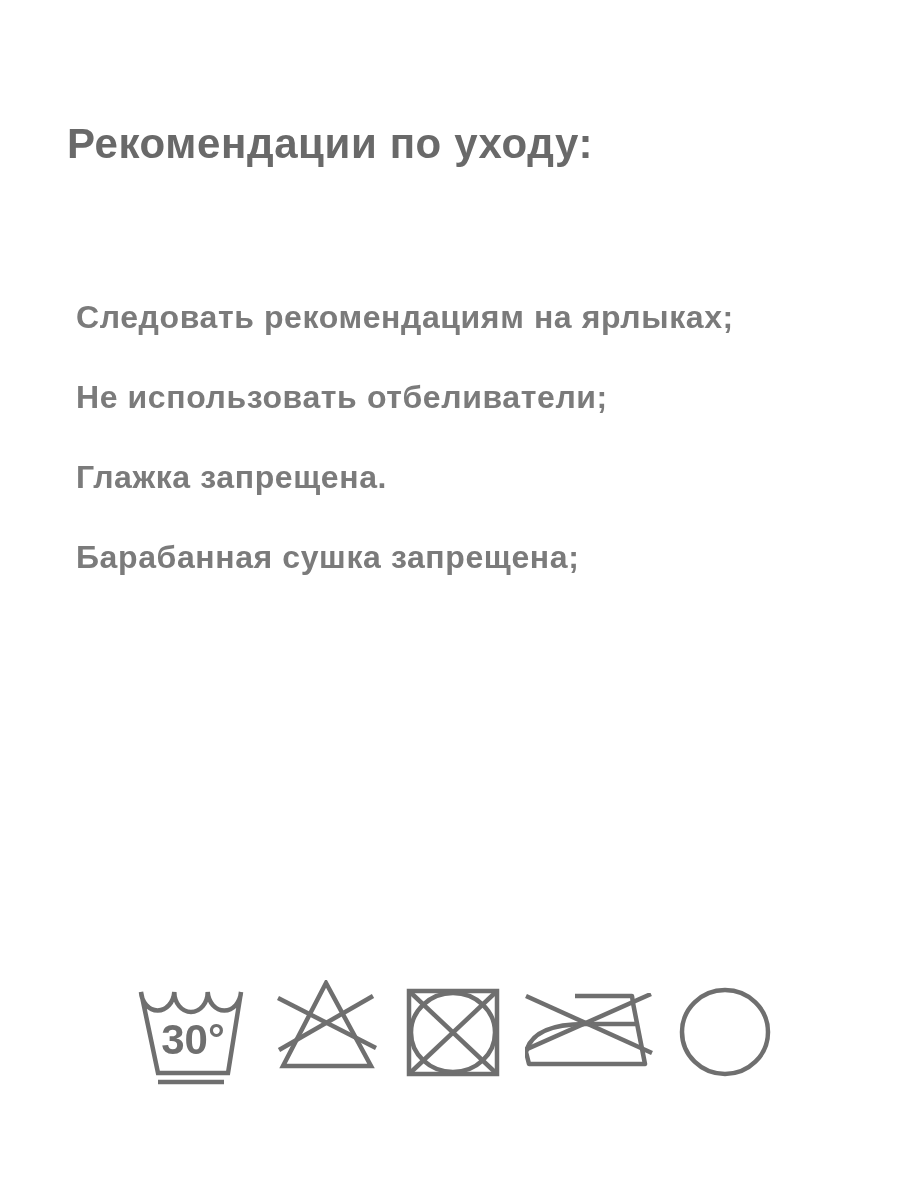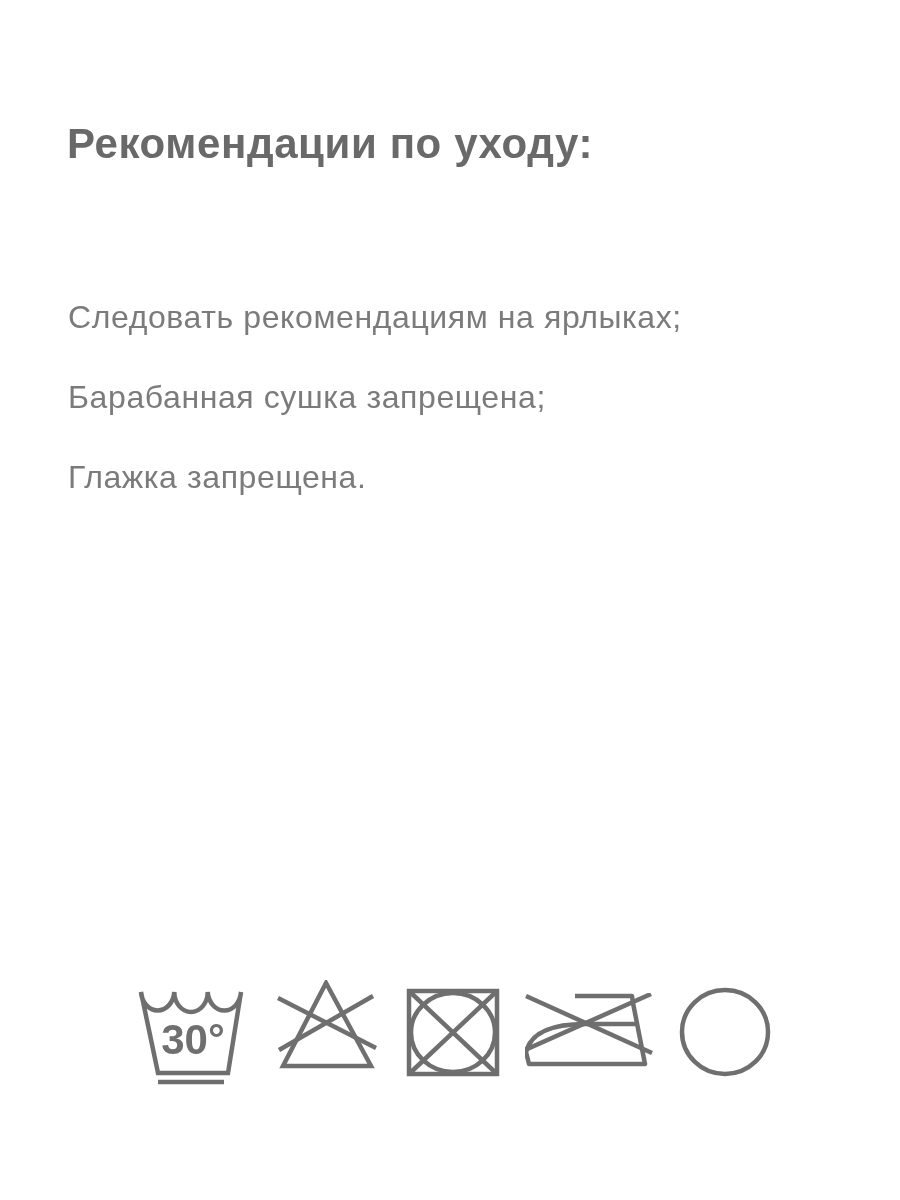--- a/index.html
+++ b/index.html
@@ -23,25 +23,25 @@
     white-space: nowrap;
   }
   .care-list {
     position: absolute;
     left: 68px;
     top: 295px;
     width: 770px;
   }
   .care-list p {
     font-size: 32px;
-    font-weight: 400;
+    font-weight: 700;
     line-height: 45px;
     letter-spacing: 0.6px;
     color: #7b7b7b;
-    margin: 0 0 35px 0;
+    margin: 0 0 35px 8px;
     white-space: pre-line;
   }
   .symbols-row {
     position: absolute;
     left: 6px;
     top: 0;
     width: 900px;
     height: 1200px;
     pointer-events: none;
   }
@@ -65,22 +65,23 @@
 </style>
 </head>
 <body>
 
 <div class="page">
 
   <h1 class="title">Рекомендации по уходу:</h1>
 
   <div class="care-list">
     <p>Следовать рекомендациям на ярлыках;</p>
+    <p>Не использовать отбеливатели;</p>
+    <p>Глажка запрещена.</p>
     <p>Барабанная сушка запрещена;</p>
-    <p>Глажка запрещена.</p>
   </div>
 
   <div class="symbols-row">
 
     <svg class="sym sym-wash" width="110" height="104" viewBox="0 0 110 104">
       <path d="M 5,8 A 16.7 20 0 0 0 38.3,8 A 16.7 20 0 0 0 71.7,8 A 16.7 20 0 0 0 105,8 L 92,89 L 22,89 Z" stroke-linejoin="miter"></path>
       <path d="M 22,98 H 88"></path>
       <text x="57" y="70" text-anchor="middle" font-size="42">30°</text>
     </svg>
 

